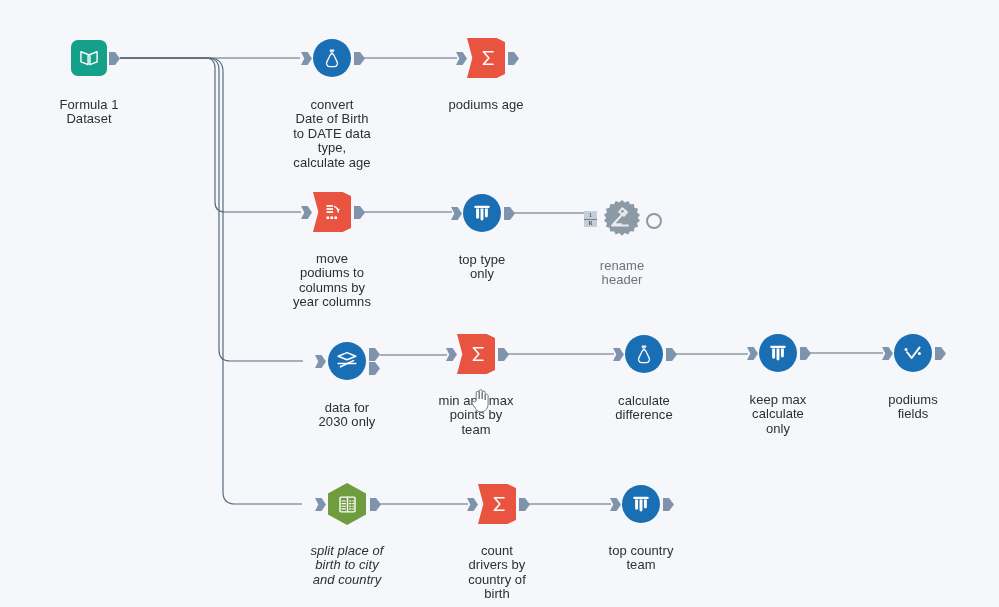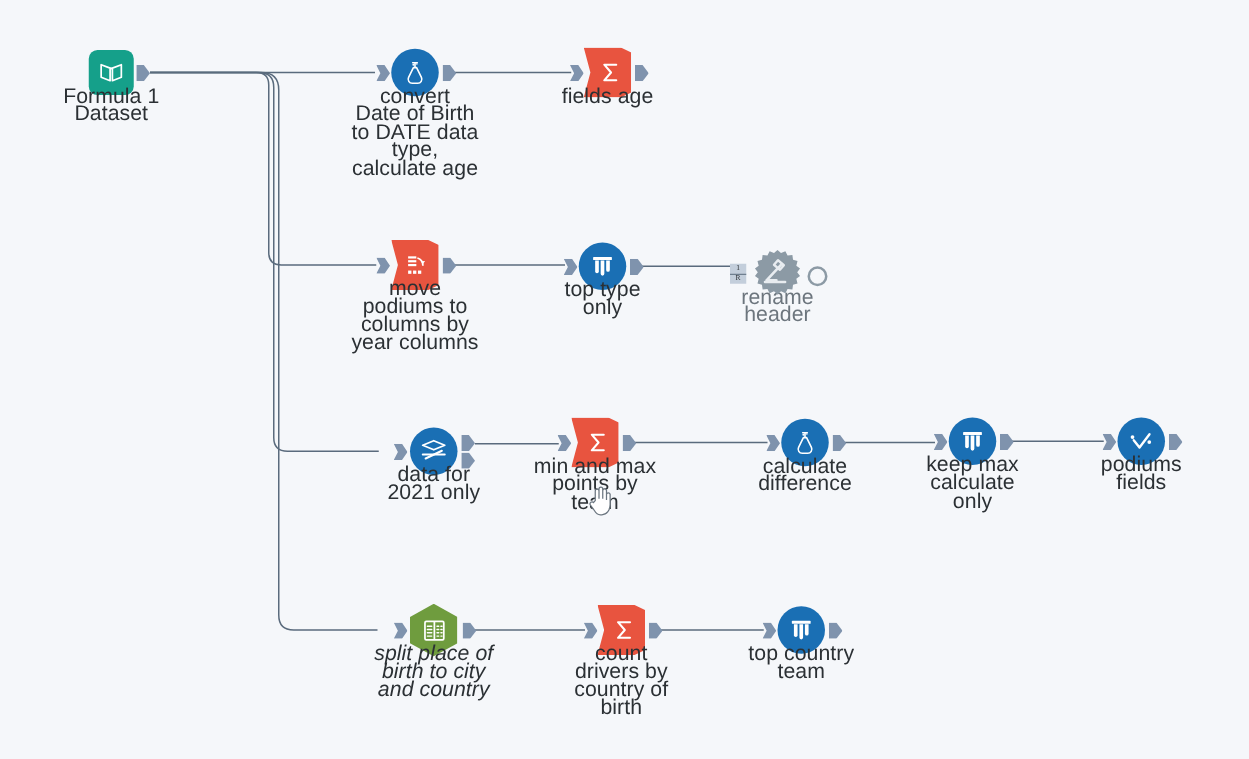--- a/index.html
+++ b/index.html
@@ -52,24 +52,24 @@
     width:38px;height:42px;
     left:-19px;top:-21px;
     background:#6f9c3e;
     clip-path:polygon(50% 0%, 100% 25%, 100% 75%, 50% 100%, 0% 75%, 0% 25%);
   }
   .node-icon{position:relative;z-index:2;display:block;}
   
   .node-label{
     position:absolute;
     left:-62px;
-    top:12px;
+    top:40px;
     width:124px;
     text-align:center;
-    font-size:17px;
+    font-size:13px;
     line-height:14.4px;
     color:#2b3034;
     letter-spacing:0.05px;
     white-space:pre-line;
   }
   .node-label.grey{color:#6c757d;}
   .node-label.wide{left:-72px;width:144px;font-style:italic;}
   
   .port{
     position:absolute;
@@ -165,21 +165,21 @@
   </div>
 
   <div class="node" style="left:486px;top:58px;">
     <div class="node-shape shape-banner">
       <svg class="node-icon" width="20" height="20" viewBox="0 0 24 24" style="margin-left:3px;">
         <path d="M18 4.5 H6.5 L13 12 L6.5 19.5 H18" fill="none" stroke="#ffffff" stroke-width="2" stroke-linejoin="round" stroke-linecap="round"></path>
       </svg>
     </div>
     <div class="port port-in" style="left:-30px;top:-6px;"></div>
     <div class="port port-out" style="left:22px;top:-6px;"></div>
-    <div class="node-label">fields age</div>
+    <div class="node-label">podiums age</div>
   </div>
 
   <div class="node" style="left:332px;top:212px;">
     <div class="node-shape shape-banner">
       <svg class="node-icon" width="21" height="21" viewBox="0 0 24 24" style="margin-left:3px;">
         <rect x="4" y="3.5" width="7.5" height="2" fill="#ffffff"></rect>
         <rect x="4" y="7" width="7.5" height="2" fill="#ffffff"></rect>
         <rect x="4" y="10.5" width="7.5" height="2" fill="#ffffff"></rect>
         <path d="M12.5 5 q5 1.5 5 7" fill="none" stroke="#ffffff" stroke-width="1.6"></path>
         <path d="M17.5 10.5 l-2 -2.4 l4 -0.4 Z" fill="#ffffff"></path>
@@ -238,21 +238,21 @@
       <svg class="node-icon" width="24" height="24" viewBox="0 0 24 24">
         <path d="M3.2 7.2 L12 3.6 L20.8 7.2 L12 10.8 Z" fill="none" stroke="#ffffff" stroke-width="1.5" stroke-linejoin="round"></path>
         <path d="M3.2 14.5 H20.8" fill="none" stroke="#ffffff" stroke-width="1.6" stroke-linecap="round"></path>
         <path d="M5.5 17.8 L18.5 11.6" fill="none" stroke="#ffffff" stroke-width="1.6" stroke-linecap="round"></path>
       </svg>
     </div>
     <div class="port port-in" style="left:-32px;top:-6px;"></div>
     <div class="port port-out" style="left:22px;top:-13px;"></div>
     <div class="port port-out" style="left:22px;top:1px;"></div>
     <div class="node-label">data for
-2021 only</div>
+2030 only</div>
   </div>
 
   <div class="node" style="left:476px;top:354px;">
     <div class="node-shape shape-banner">
       <svg class="node-icon" width="20" height="20" viewBox="0 0 24 24" style="margin-left:3px;">
         <path d="M18 4.5 H6.5 L13 12 L6.5 19.5 H18" fill="none" stroke="#ffffff" stroke-width="2" stroke-linejoin="round" stroke-linecap="round"></path>
       </svg>
     </div>
     <div class="port port-in" style="left:-30px;top:-6px;"></div>
     <div class="port port-out" style="left:22px;top:-6px;"></div>

